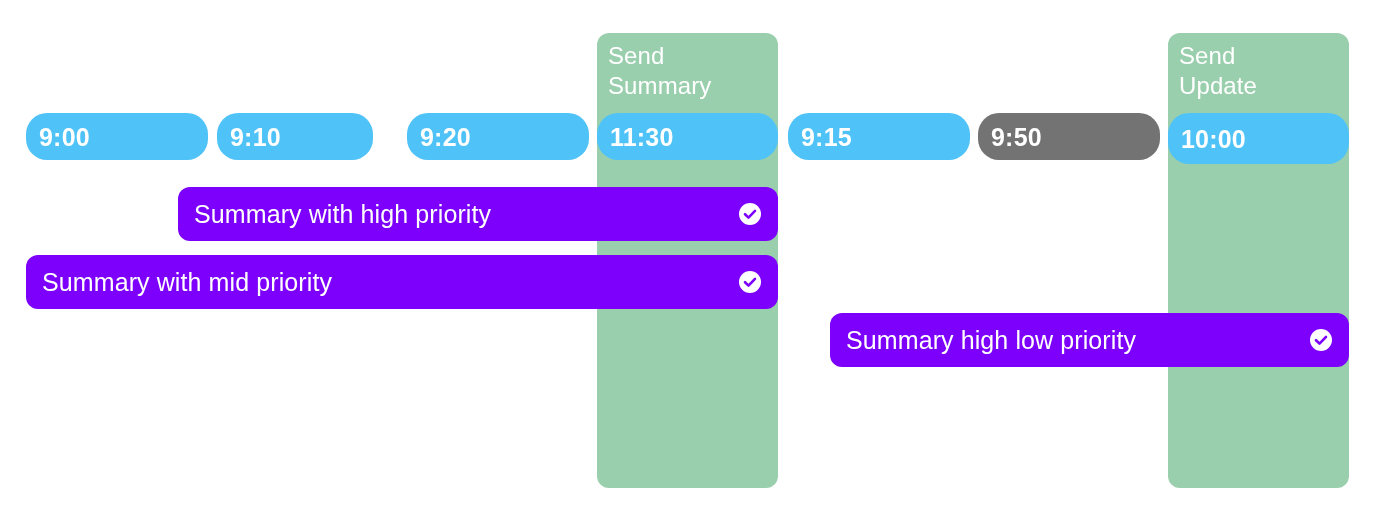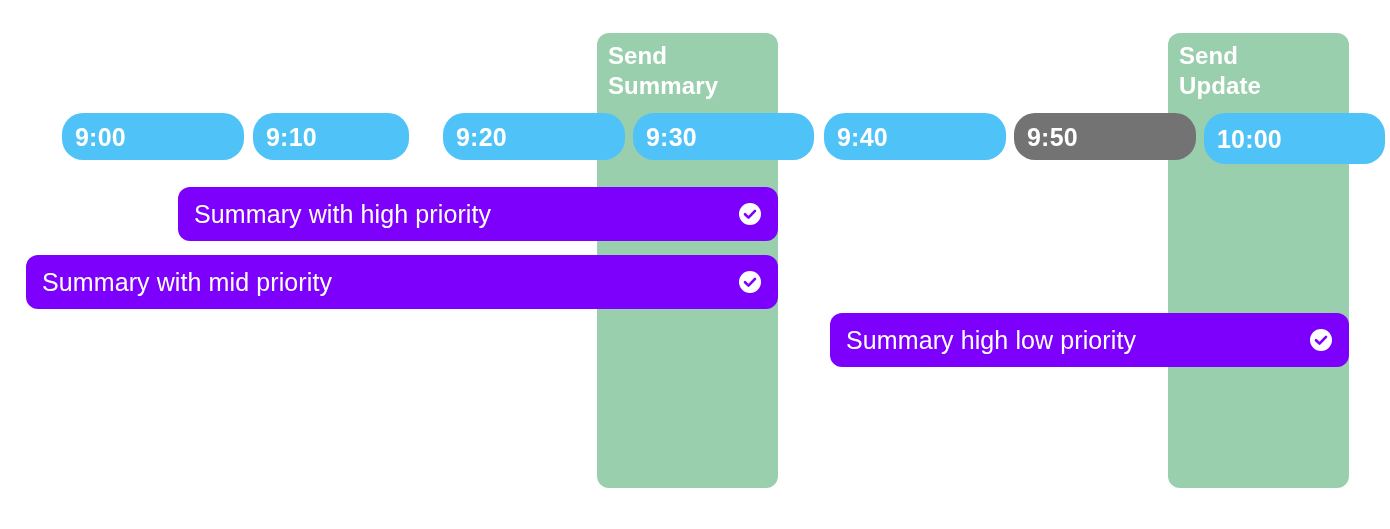--- a/index.html
+++ b/index.html
@@ -28,34 +28,33 @@
     border-radius: 12px;
     box-sizing: border-box;
   }
   .milestone-label {
     position: absolute;
     left: 11px;
     top: 8px;
     width: 150px;
     color: #ffffff;
     font-size: 24px;
-    font-weight: 700;
+    font-weight: 400;
     line-height: 1.23;
     letter-spacing: 0.1px;
     white-space: pre-line;
   }
 
   
   .time-chip {
     position: absolute;
     height: 47px;
     background: #4FC3F7;
     border-radius: 21px;
     box-sizing: border-box;
-    margin-left: 36px;
   }
   .time-chip-label {
     position: absolute;
     left: 13px;
     top: 50%;
     transform: translateY(-50%);
     color: #ffffff;
     font-size: 25px;
     font-weight: 700;
     letter-spacing: 0.2px;
@@ -109,24 +108,24 @@
   <div class="time-chip" style="left: 26px; width: 182px; top: 113px; height: 47px; background: rgb(79, 195, 247);">
     <span class="time-chip-label">9:00</span>
   </div>
   <div class="time-chip" style="left: 217px; width: 156px; top: 113px; height: 47px; background: rgb(79, 195, 247);">
     <span class="time-chip-label">9:10</span>
   </div>
   <div class="time-chip" style="left: 407px; width: 182px; top: 113px; height: 47px; background: rgb(79, 195, 247); padding-left: 48px;">
     <span class="time-chip-label">9:20</span>
   </div>
   <div class="time-chip" style="left: 597px; width: 181px; top: 113px; height: 47px; background: rgb(79, 195, 247);">
-    <span class="time-chip-label">9:30</span>
+    <span class="time-chip-label">11:30</span>
   </div>
   <div class="time-chip" style="left: 788px; width: 182px; top: 113px; height: 47px; background: rgb(79, 195, 247);">
-    <span class="time-chip-label">9:40</span>
+    <span class="time-chip-label">9:15</span>
   </div>
   <div class="time-chip" style="left: 978px; width: 182px; top: 113px; height: 47px; background: #737373;">
     <span class="time-chip-label">9:50</span>
   </div>
   <div class="time-chip" style="left: 1168px; width: 181px; top: 113px; height: 51px; background: rgb(79, 195, 247);">
     <span class="time-chip-label">10:00</span>
   </div>
 
   <div class="task-bar" style="left: 26px; top: 255px; width: 752px; height: 54px; background: rgb(124, 0, 252);">
     <span class="task-bar-label">Summary with mid priority</span>

